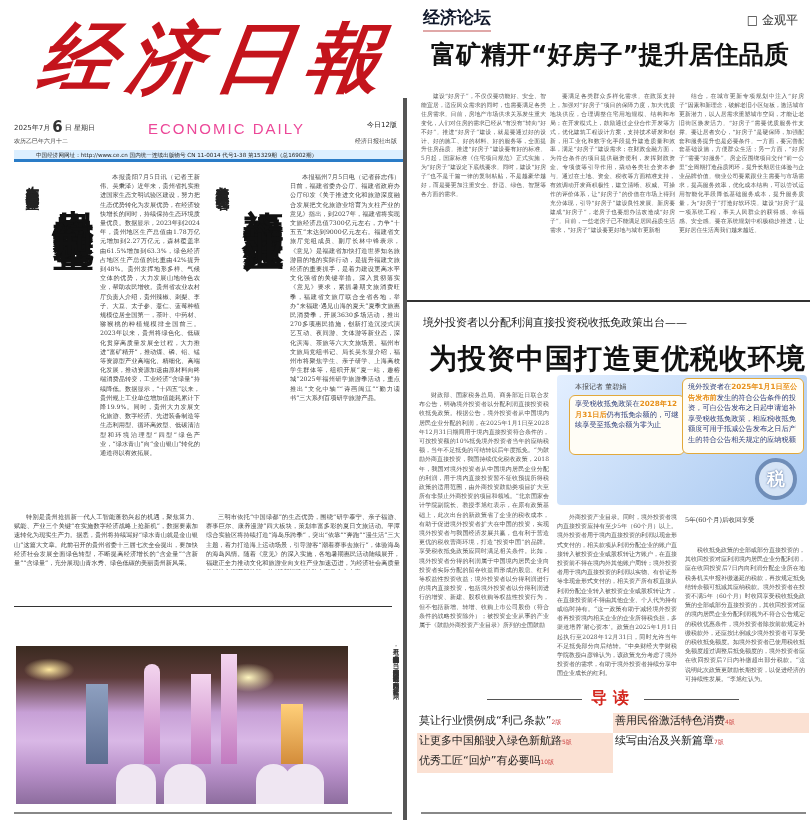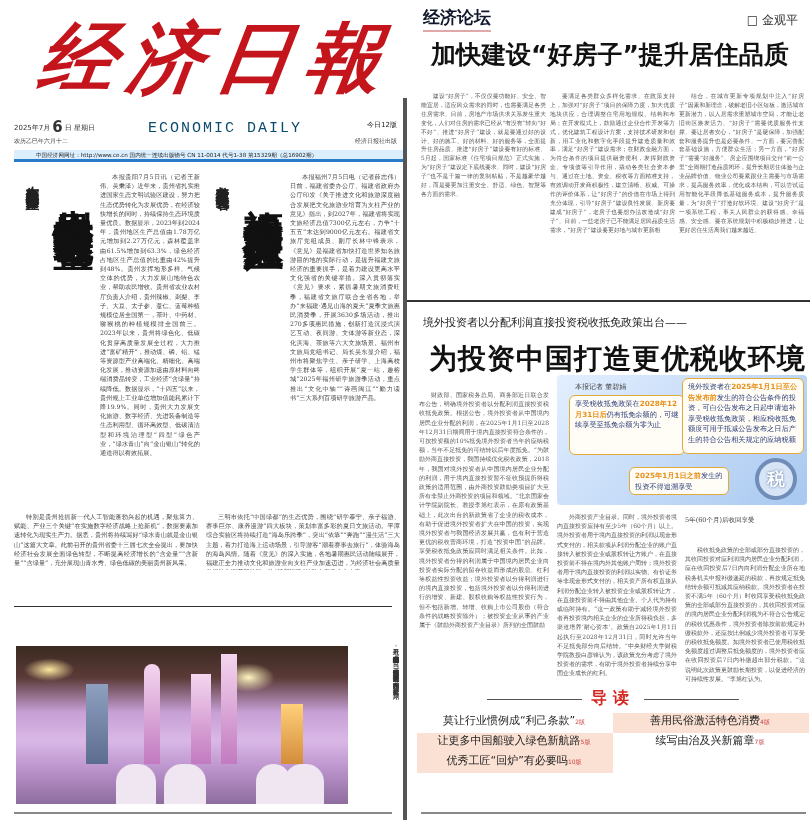--- a/index.html
+++ b/index.html
@@ -8,21 +8,21 @@
   .left { left: 0; width: 403px; }
   .right { left: 407px; width: 403px; }
   .gutter { position: absolute; left: 403px; top: 98px; width: 4px; height: 722px; background: #555; }
 
   
   .mast { position: absolute; left: 40px; top: 10px; width: 340px; height: 95px; display: flex; justify-content: space-between; align-items: center; }
   .mast span { font-family: "DejaVu Serif", serif; font-weight: bold; font-style: italic; color: #c4141c; font-size: 76px; line-height: 1; transform: skewX(-8deg); letter-spacing: -2px; }
   .dateline { position: absolute; left: 14px; top: 118px; font-family: "DejaVu Sans", sans-serif; font-size: 7px; color: #333; }
   .dateline b { font-size: 15px; vertical-align: -2px; margin: 0 2px; }
   .lunar { position: absolute; left: 14px; top: 137px; font-size: 6px; color: #444; }
-  .ed { position: absolute; left: 148px; top: 120px; font-family: Liberation Mono, monospace; font-size: 15px; letter-spacing: 2px; color: #0c4a6e; }
+  .ed { position: absolute; left: 148px; top: 120px; font-family: Liberation Sans, sans-serif; font-size: 15px; letter-spacing: 2px; color: #ec4899; }
   .pages { position: absolute; right: 6px; top: 120px; font-size: 7px; font-family: "DejaVu Sans", sans-serif; }
   .pub { position: absolute; right: 6px; top: 137px; font-size: 6px; color: #444; }
   .infobar { position: absolute; left: 14px; top: 150px; width: 390px; height: 12px; background: #dcefff; border-bottom: 3px solid #2a7cc7; font-family: "DejaVu Sans", sans-serif; font-size: 5.6px; line-height: 11px; padding-left: 22px; white-space: nowrap; overflow: hidden; }
 
   
   .vcol { position: absolute; writing-mode: vertical-rl; text-orientation: upright; font-weight: bold; }
   .sub1 { left: 24px; top: 175px; font-size: 13.5px; font-family: "DejaVu Sans", sans-serif; color: #222; letter-spacing: 1px; }
   .head1 { left: 50px; top: 177px; font-size: 40px; line-height: 48px; color: #111; letter-spacing: 2px; }
   .sub2 { left: 214px; top: 175px; font-size: 13.5px; font-family: "DejaVu Sans", sans-serif; color: #222; letter-spacing: 1px; }
   .head2 { left: 240px; top: 177px; font-size: 40px; line-height: 48px; color: #111; letter-spacing: 2px; }
@@ -62,21 +62,21 @@
   .taxseal { position: absolute; right: 10px; bottom: 5px; width: 42px; height: 42px; border-radius: 50%; background: #d6e4f6; border: 4px solid #6f8db8; color: #fff; font-weight: bold; font-size: 18px; text-align: center; line-height: 34px; text-shadow: 0 0 2px #3a5a90; }
   .col4 { position: absolute; top: 390px; left: 12px; width: 130px; height: 330px; font-size: 6px; line-height: 9.2px; color: #555; text-align: justify; text-indent: 12px; overflow: hidden; }
   .col5 { position: absolute; top: 512px; left: 150px; width: 120px; height: 208px; font-size: 6px; line-height: 9.2px; color: #555; text-align: justify; text-indent: 12px; overflow: hidden; }
   .col6 { position: absolute; top: 545px; left: 278px; width: 120px; height: 175px; font-size: 6px; line-height: 9.2px; color: #555; text-align: justify; text-indent: 12px; overflow: hidden; }
 
   .guide { position: absolute; left: 10px; top: 688px; width: 392px; }
   .guide-title { text-align: center; font-family: "DejaVu Sans", sans-serif; font-weight: bold; color: #d4261e; font-size: 16px; letter-spacing: 6px; position: relative; height: 22px; }
   .guide-title::before, .guide-title::after { content: ""; position: absolute; top: 11px; width: 95px; height: 1px; background: #555; }
   .guide-title::before { left: 70px; } .guide-title::after { right: 70px; }
   .guide-grid { display: grid; grid-template-columns: 1fr 1fr; margin-top: 3px; }
-  .gitem { display: flex; justify-content: center; align-items: baseline; height: 20px; padding: 0 4px 0 2px; font-family: "DejaVu Sans", sans-serif; font-size: 11px; color: #222; }
+  .gitem { display: flex; justify-content: flex-start; align-items: baseline; height: 20px; padding: 0 4px 0 2px; font-family: "DejaVu Sans", sans-serif; font-size: 11px; color: #222; }
   .gitem.tint { background: #fbe1d3; }
   .gitem .pg { font-size: 6px; color: #c44; }
   .guide-rule { position: absolute; left: 14px; top: 812px; width: 385px; height: 2px; background: #888; }
 </style>
 </head>
 <body>
 
 <div class="page left">
   <div class="mast">
     <span>经</span>
@@ -118,39 +118,36 @@
   </div>
   <div class="caption">七月五日，游客在上海东方明珠参观微缩景观。当日，上海乐高乐园度假区开园，这是全国产区面积最大、国内首座乐高乐园。新华社记者 王 翔摄</div>
   <div class="bottomrule"></div>
 </div>
 
 <div class="gutter"></div>
 
 <div class="page right">
   <div class="kicker">经济论坛</div>
   <div class="author1">□ 金观平</div>
-  <div class="head3">加快建设“好房子”提升居住品质</div>
+  <div class="head3">富矿精开“好房子”提升居住品质</div>
   <div class="col3" style="left:14px;">建设“好房子”，不仅仅要功能好、安全、智能宜居，适应民众需求的同时，也需要满足各类住房需求。目前，房地产市场供求关系发生重大变化，人们对住房的需求已经从“有没有”转向“好不好”。推进“好房子”建设，就是要通过好的设计、好的施工、好的材料、好的服务等，全面提升住房品质。推进“好房子”建设要有好的标准。5月起，国家标准《住宅项目规范》正式实施，为“好房子”建设定下底线要求。同时，建设“好房子”也不是千篇一律的复制粘贴，不是越豪华越好，而是要更加注重安全、舒适、绿色、智慧等各方面的需求。</div>
   <div class="col3" style="left:143px;">要满足各类群众多样化需求。在政策支持上，加强对“好房子”项目的保障力度，加大优质地块供应，合理调整住宅用地规模、结构和布局；在开发模式上，鼓励通过企业合作开发等方式，优化建筑工程设计方案，支持技术研发和创新，用工业化和数字化手段提升建造质量和效率，满足“好房子”建设需求；在财政金融方面，为符合条件的项目提供融资便利，发挥财政资金、专项债等引导作用，撬动各类社会资本参与。通过在土地、资金、税收等方面精准支持，有效调动开发商积极性，建立清晰、权威、可操作的评价体系，让“好房子”的价值在市场上得到充分体现，引导“好房子”建设良性发展。新房要建成“好房子”，老房子也要想办法改造成“好房子”。目前，一些老房子已不能满足居民品质生活需求，“好房子”建设要更好地与城市更新相</div>
   <div class="col3" style="left:272px;">结合，在城市更新专项规划中注入“好房子”因素和新理念，破解老旧小区短板，激活城市更新潜力，以人居需求重塑城市空间，才能让老旧街区焕发活力。“好房子”需要优质服务作支撑。要让居者安心，“好房子”是硬保障，加强配套和服务提升也是必要条件。一方面，要完善配套基础设施，方便群众生活；另一方面，“好房子”需要“好服务”。房企应围绕项目交付“前一公里”全周期打造品质闭环，提升长期居住体验与企业品牌价值。物业公司要紧跟业主需要与市场需求，提高服务效率，优化成本结构，可以尝试运用智能化手段降低基础服务成本，提升服务质量，为“好房子”打造好软环境。建设“好房子”是一项系统工程，事关人民群众的获得感、幸福感、安全感。要在系统规划中积极稳步推进，让更好居住生活离我们越来越近。</div>
 
   <div class="divider"></div>
 
   <div class="lead">境外投资者以分配利润直接投资税收抵免政策出台——</div>
   <div class="head4">为投资中国打造更优税收环境</div>
 
   <div class="infobox">
     <div class="callout c1">
       <span>享受税收抵免政策在</span><span class="hl">2028年12月31日后</span><span>仍有抵免余额的，可继续享受至抵免余额为零为止</span>
     </div>
     <div class="callout c2">
       <span>境外投资者在</span><span class="hl">2025年1月1日至公告发布前</span><span>发生的符合公告条件的投资，可自公告发布之日起申请追补享受税收抵免政策，相应税收抵免额度可用于抵减公告发布之日后产生的符合公告相关规定的应纳税额</span>
-    </div>
-    <div class="callout c3">
-      <span class="hl">2025年1月1日之前</span><span>发生的投资不得追溯享受</span>
     </div>
     <div class="taxseal">税</div>
   </div>
   <div class="byline">本报记者  董碧娟</div>
 
   <div class="col4">财政部、国家税务总局、商务部近日联合发布公告，明确境外投资者以分配利润直接投资税收抵免政策。根据公告，境外投资者从中国境内居民企业分配的利润，在2025年1月1日至2028年12月31日期间用于境内直接投资符合条件的，可按投资额的10%抵免境外投资者当年的应纳税额，当年不足抵免的可结转以后年度抵免。“为鼓励外商直接投资，我国持续优化税收政策，2018年，我国对境外投资者从中国境内居民企业分配的利润，用于境内直接投资暂不征收预提所得税政策的适用范围，由外商投资鼓励类项目扩大至所有非禁止外商投资的项目和领域。”北京国家会计学院副院长、教授李旭红表示，在原有政策基础上，此次出台的新政策省了企业的税收成本，有助于促进境外投资者扩大在中国的投资，实现境外投资者与我国经济发展共赢，也有利于营造更优的税收营商环境，打造“投资中国”的品牌。享受税收抵免政策应同时满足相关条件。比如，境外投资者分得的利润属于中国境内居民企业向投资者实际分配的留存收益而形成的股息、红利等权益性投资收益；境外投资者以分得利润进行的境内直接投资，包括境外投资者以分得利润进行的增资、新建、股权收购等权益性投资行为，但不包括新增、转增、收购上市公司股份（符合条件的战略投资除外）；被投资企业从事的产业属于《鼓励外商投资产业目录》所列的全国鼓励</div>
   <div class="col5">外商投资产业目录。同时，境外投资者境内直接投资应持有至少5年（60个月）以上。境外投资者用于境内直接投资的利润以现金形式支付的，相关款项从利润分配企业的账户直接转入被投资企业或股权转让方账户，在直接投资前不得在境内外其他账户周转；境外投资者用于境内直接投资的利润以实物、有价证券等非现金形式支付的，相关资产所有权直接从利润分配企业转入被投资企业或股权转让方，在直接投资前不得由其他企业、个人代为持有或临时持有。“这一政策有助于减轻境外投资者再投资境内相关企业的企业所得税负担，多渠道培养‘耐心资本’。政策自2025年1月1日起执行至2028年12月31日，同时允许当年不足抵免部分向后结转。”中央财经大学财税学院教授白彦锋认为，该政策充分考虑了境外投资者的需求，有助于境外投资者持续分享中国企业成长的红利。</div>
   <div style="position:absolute;left:278px;top:515px;font-size:6.5px;line-height:10px;color:#444;width:120px;">5年(60个月)后收回享受</div>
   <div class="col6">税收抵免政策的全部或部分直接投资的，其收回投资对应利润境内居民企业分配利润，应在收回投资后7日内向利润分配企业所在地税务机关申报补缴递延的税款，再按规定抵免结转余额可抵减其应纳税款。境外投资者在投资不满5年（60个月）时收回享受税收抵免政策的全部或部分直接投资的，其收回投资对应的境内居民企业分配利润视为不符合公告规定的税收优惠条件，境外投资者除按前款规定补缴税款外，还应按比例减少境外投资者可享受的税收抵免额度。如境外投资者已使用税收抵免额度超过调整后抵免额度的，境外投资者应在收回投资后7日内补缴超出部分税款。“这说明此次政策更鼓励长期投资，以促进经济的可持续性发展。”李旭红认为。</div>
 

